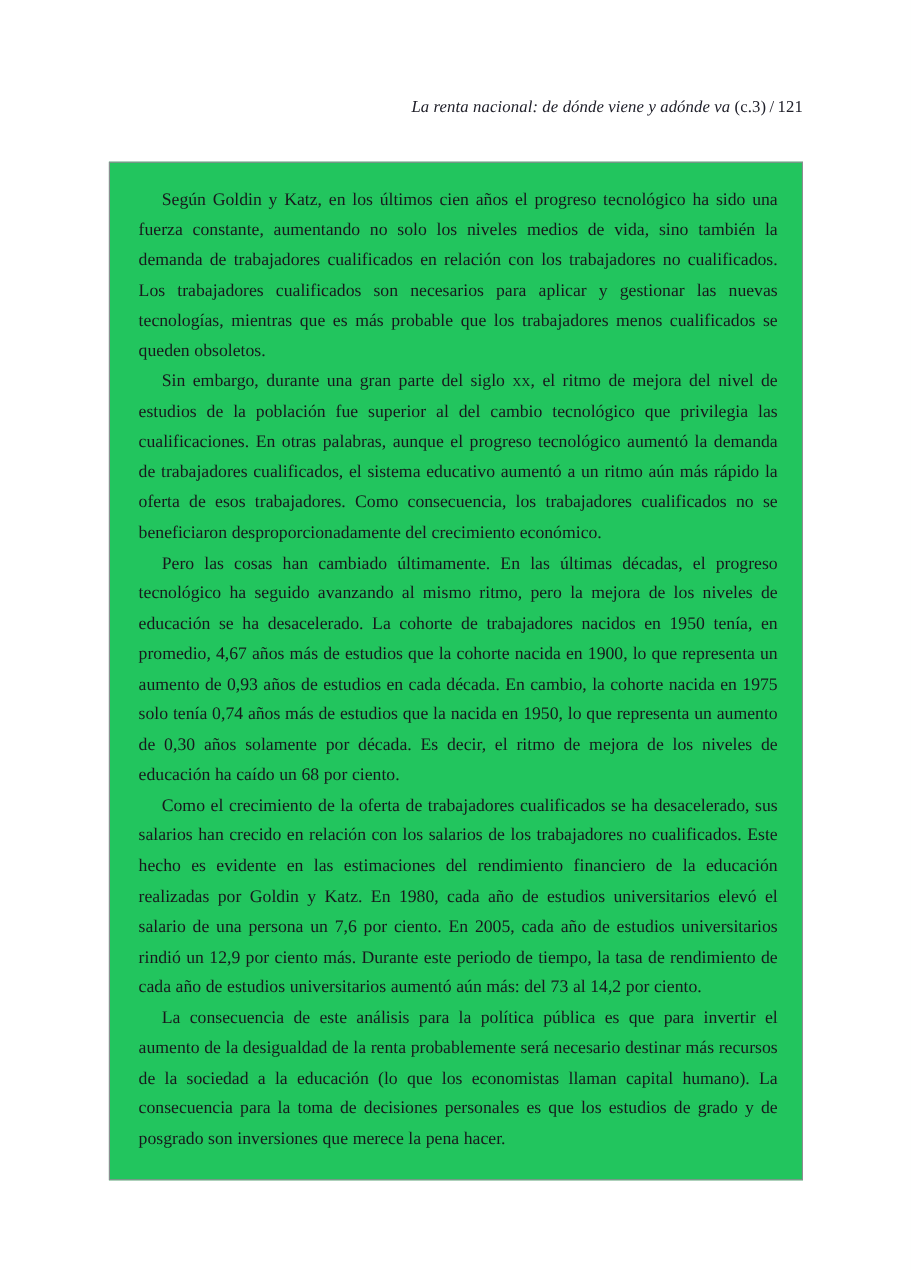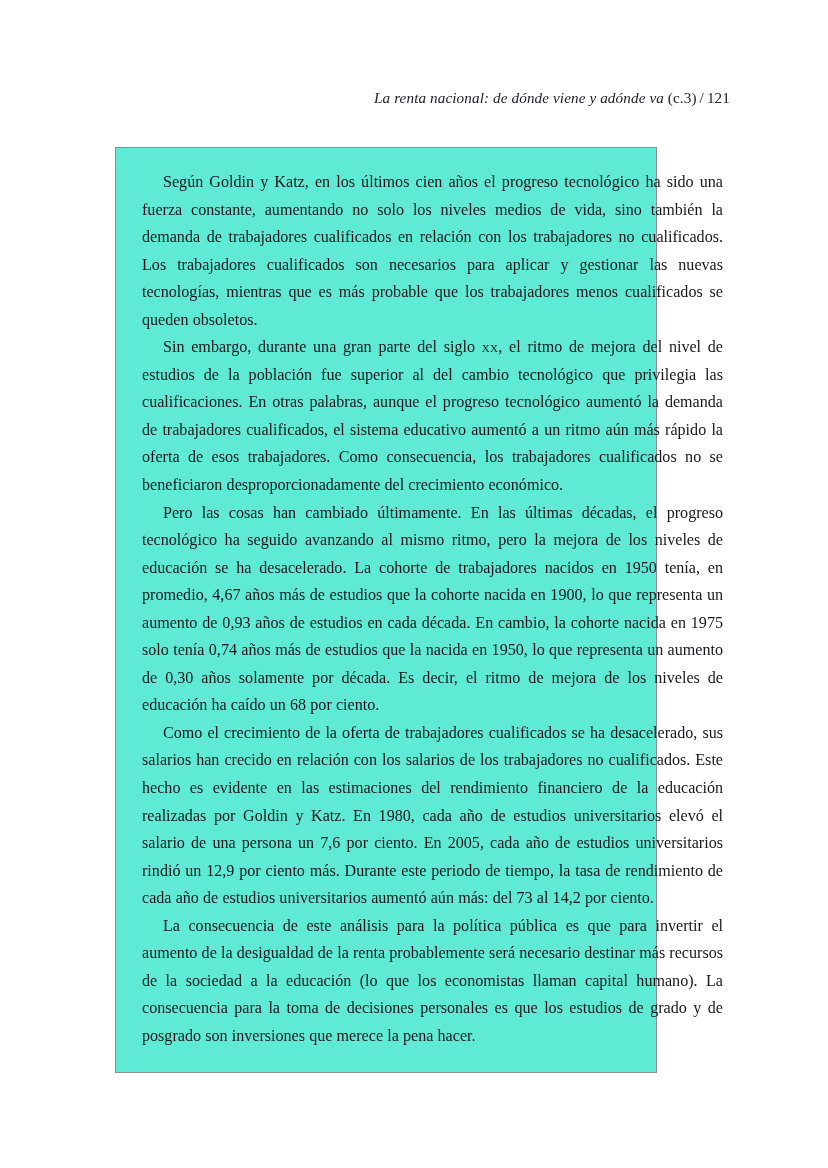--- a/index.html
+++ b/index.html
@@ -14,21 +14,20 @@
     position: relative;
     font-family: "Liberation Serif", "DejaVu Serif", serif;
     color: #1a1a1a;
     overflow: hidden;
   }
 
   .page {
     position: absolute;
     inset: 0;
     background: #ffffff;
-    margin-left: 16px;
   }
 
   
   .running-head {
     position: absolute;
     top: 89px;
     left: 0;
     right: 98px;
     text-align: right;
     font-size: 15.2px;
@@ -50,25 +49,25 @@
   }
   .running-head .rh-folio {
     font-style: normal;
   }
 
   
   .text-frame {
     position: absolute;
     left: 99px;
     top: 147px;
-    width: 542px;
+    width: 631px;
     height: 926px;
     box-sizing: border-box;
     border: 1.1px solid #8c8c92;
-    background: #5eead4;
+    background: #22c55e;
   }
 
   .text-body {
     position: absolute;
     left: 26px;
     top: 20px;
     width: 581px;
   }
 
   p.para {

